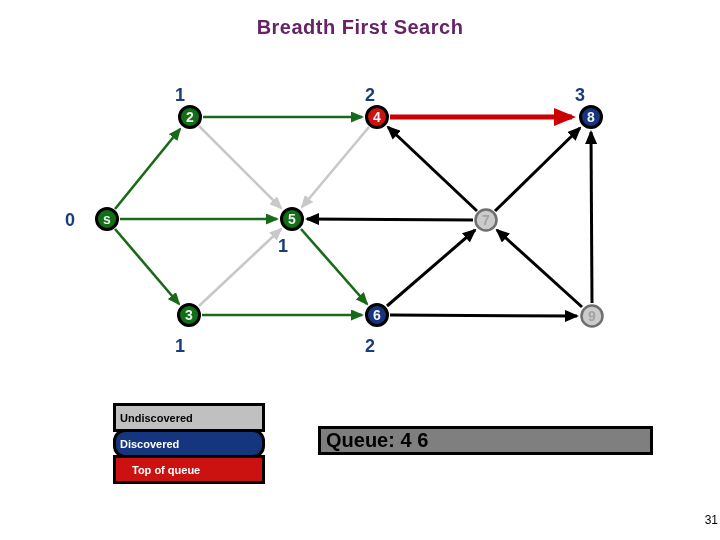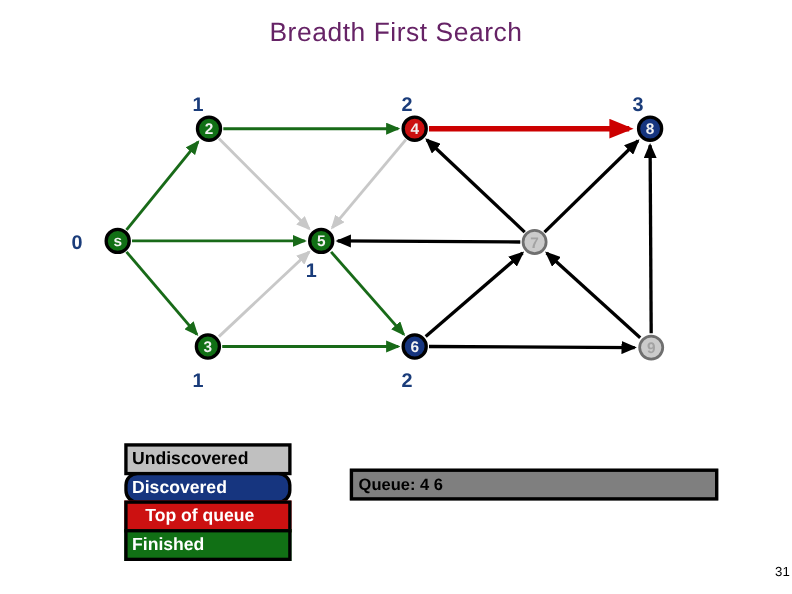--- a/index.html
+++ b/index.html
@@ -2,49 +2,49 @@
 <html><head>
 <meta charset="utf-8">
 <style>
   html,body{margin:0;padding:0;background:#fff;}
   .slide{
     position:relative;width:720px;height:540px;background:#ffffff;overflow:hidden;
     font-family:"Liberation Sans","DejaVu Sans",sans-serif;
   }
   .title{
     position:absolute;top:16px;left:0;width:720px;text-align:center;
-    font-size:24px;font-weight:normal;color:#662366;letter-spacing:0.5px;
+    font-size:20px;font-weight:bold;color:#662366;letter-spacing:0.5px;
   }
   svg{position:absolute;top:0;left:0;}
   .edge-tree{stroke:#186a18;stroke-width:2.6;}
   .edge-cross{stroke:#c8c8c8;stroke-width:2.6;}
   .edge-plain{stroke:#000000;stroke-width:3;}
   .edge-active{stroke:#cc0000;stroke-width:5;}
   .node-finished{fill:#117015;stroke:#000;stroke-width:3;}
   .node-discovered{fill:#16357f;stroke:#000;stroke-width:3;}
   .node-top_of_queue{fill:#cc1111;stroke:#000;stroke-width:3;}
   .node-undiscovered{fill:#cbcbcb;stroke:#6f6f6f;stroke-width:2.5;}
   .node-label{fill:#f2f2f2;font-size:14px;font-weight:bold;text-anchor:middle;}
   .node-label-dim{fill:#a3a3a3;}
   .dist-label{fill:#1a3c7a;font-size:18px;font-weight:bold;text-anchor:middle;}
   .legend{position:absolute;left:113px;top:403px;width:152px;}
   .legend-row{
     box-sizing:border-box;width:152px;height:29px;border:3px solid #000;margin-top:-3px;
     display:flex;align-items:center;padding-left:4px;
-    font-size:16px;font-weight:bold;color:#fff;text-align:right;
+    font-size:11px;font-weight:bold;color:#fff;text-align:right;
   }
   .legend-row:first-child{margin-top:0;}
   .lr-undiscovered{background:#c0c0c0;color:#000;}
   .lr-discovered{background:#16357f;border-radius:12px;}
   .lr-top{background:#cc1111;padding-left:16px;}
   .lr-finished{background:#117015;}
   .queue-bar{
     position:absolute;left:318px;top:426px;width:324px;height:23px;
     background:#7f7f7f;border:3px solid #000;
-    font-size:15px;font-weight:bold;color:#000;
+    font-size:20px;font-weight:bold;color:#000;
     display:flex;align-items:center;padding-left:5px;
   }
   .page-number{
     position:absolute;right:2px;top:513px;font-size:12px;color:#000000;
   }
 </style>
 </head>
 <body>
 
 <div class="slide">
@@ -134,23 +134,20 @@
   <div class="legend">
     <div class="legend-row lr-undiscovered">
       <span>Undiscovered</span>
     </div>
     <div class="legend-row lr-discovered">
       <span>Discovered</span>
     </div>
     <div class="legend-row lr-top">
       <span>Top of queue</span>
     </div>
-    <div class="legend-row lr-finished">
-      <span>Finished</span>
-    </div>
   </div>
 
   <div class="queue-bar">
     <span>Queue: 4 6</span>
   </div>
 
   <div class="page-number">31</div>
 
 </div>
 

